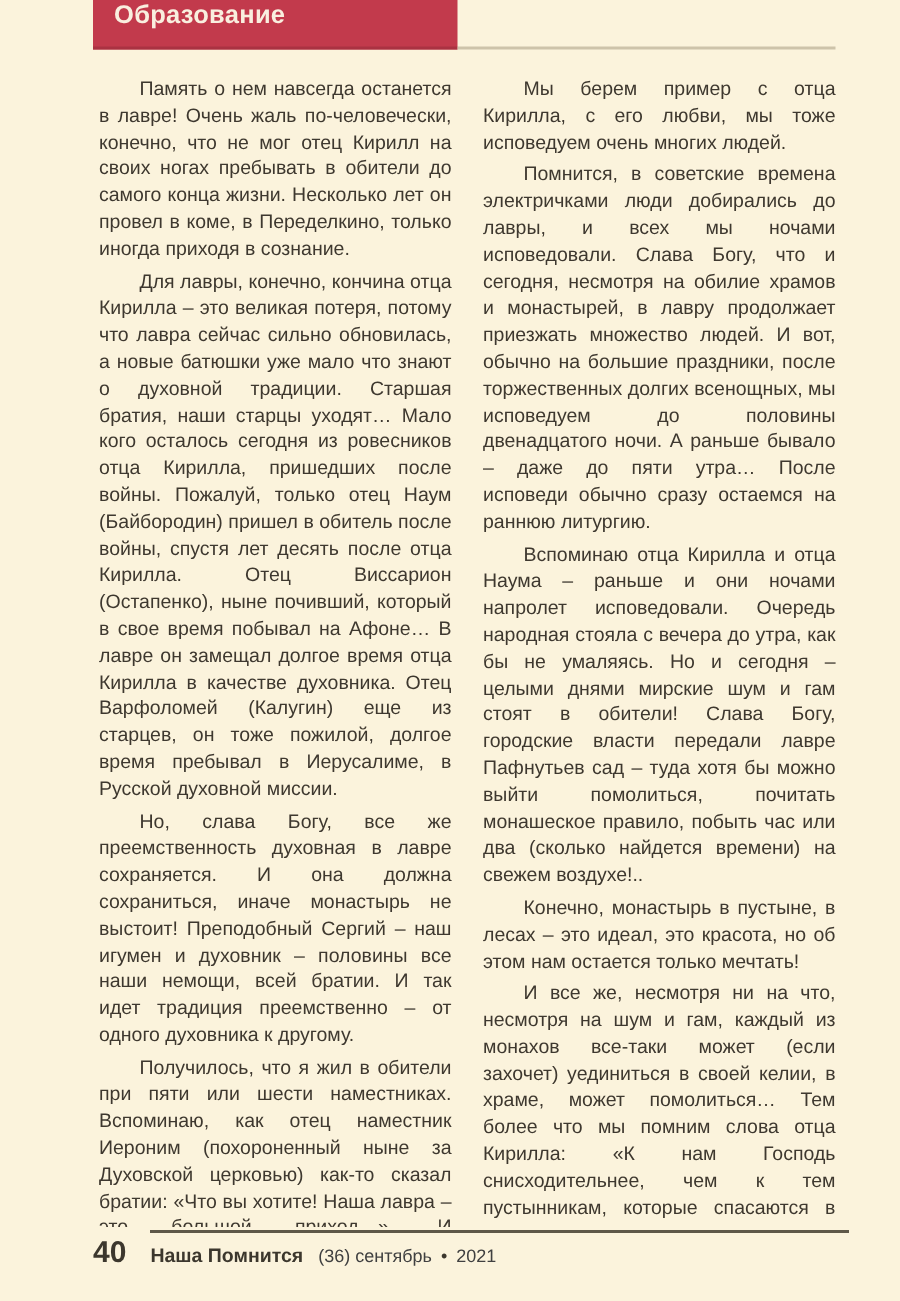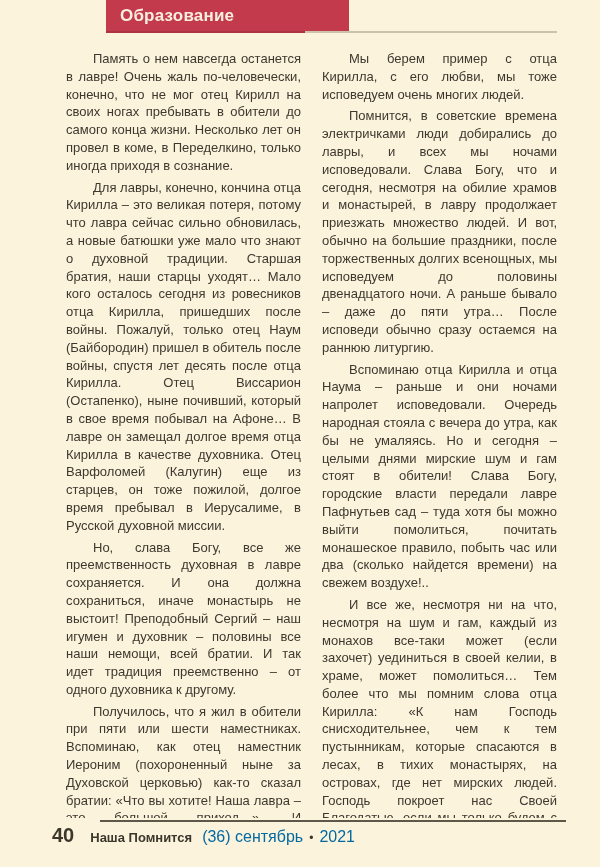--- a/index.html
+++ b/index.html
@@ -15,27 +15,26 @@
     background: #fbf3dc;
   }
   
   .section-tab {
     position: absolute;
     left: 62px; top: 0;
     width: 243px; height: 33px;
     background: #c23a4c;
     border-bottom: 2px solid #aa3242;
     box-sizing: border-box;
-    display: flex; align-items: center;
+    display: flex; 
     padding-left: 14px;
     color: #f9efdf;
     font-size: 17px;
     font-weight: bold;
     letter-spacing: 0.2px;
-    margin-left: 44px;
   }
   .header-rule {
     position: absolute;
     left: 305px; top: 31px;
     width: 252px; height: 2px;
     background: #cdc3aa;
   }
   
   .columns {
     position: absolute;
@@ -60,40 +59,40 @@
   }
   
   .footer-rule {
     position: absolute;
     left: 100px; top: 820px;
     width: 466px; height: 2px;
     background: #5e5848;
   }
   .footer {
     position: absolute;
-    left: 52px; top: 824px;
+    left: 62px; top: 824px;
     width: 500px;
     display: flex;
     align-items: baseline;
   }
   .page-number {
     font-size: 20px;
     font-weight: bold;
     color: #3c372d;
     margin-right: 16px;
   }
   .magazine-title {
     font-size: 13px;
     font-weight: bold;
     color: #3c372d;
     margin-right: 10px;
   }
   .issue-info, .issue-year {
-    font-size: 16px;
-    color: #0369a1;
+    font-size: 12px;
+    color: #404040;
   }
   .issue-dot {
     font-size: 12px;
     color: #3c372d;
     margin: 0 6px;
   }
 </style>
 </head>
 <body>
 
@@ -108,20 +107,21 @@
     <div class="col">
         <p class="para">Память о нем навсегда останется в лавре! Очень жаль по-человечески, конечно, что не мог отец Кирилл на своих ногах пребывать в обители до самого конца жизни. Несколько лет он провел в коме, в Переделкино, только иногда приходя в сознание.</p>
         <p class="para">Для лавры, конечно, кончина отца Кирилла – это великая потеря, потому что лавра сейчас сильно обновилась, а новые батюшки уже мало что знают о духовной традиции. Старшая братия, наши старцы уходят… Мало кого осталось сегодня из ровесников отца Кирилла, пришедших после войны. Пожалуй, только отец Наум (Байбородин) пришел в обитель после войны, спустя лет десять после отца Кирилла. Отец Виссарион (Остапенко), ныне почивший, который в свое время побывал на Афоне… В лавре он замещал долгое время отца Кирилла в качестве духовника. Отец Варфоломей (Калугин) еще из старцев, он тоже пожилой, долгое время пребывал в Иерусалиме, в Русской духовной миссии.</p>
         <p class="para">Но, слава Богу, все же преемственность духовная в лавре сохраняется. И она должна сохраниться, иначе монастырь не выстоит! Преподобный Сергий – наш игумен и духовник – половины все наши немощи, всей братии. И так идет традиция преемственно – от одного духовника к другому.</p>
         <p class="para">Получилось, что я жил в обители при пяти или шести наместниках. Вспоминаю, как отец наместник Иероним (похороненный ныне за Духовской церковью) как-то сказал братии: «Что вы хотите! Наша лавра – это большой приход…». И действительно, это большой приход.</p>
       </div>
     <div class="col">
         <p class="para">Мы берем пример с отца Кирилла, с его любви, мы тоже исповедуем очень многих людей.</p>
         <p class="para">Помнится, в советские времена электричками люди добирались до лавры, и всех мы ночами исповедовали. Слава Богу, что и сегодня, несмотря на обилие храмов и монастырей, в лавру продолжает приезжать множество людей. И вот, обычно на большие праздники, после торжественных долгих всенощных, мы исповедуем до половины двенадцатого ночи. А раньше бывало – даже до пяти утра… После исповеди обычно сразу остаемся на раннюю литургию.</p>
         <p class="para">Вспоминаю отца Кирилла и отца Наума – раньше и они ночами напролет исповедовали. Очередь народная стояла с вечера до утра, как бы не умаляясь. Но и сегодня – целыми днями мирские шум и гам стоят в обители! Слава Богу, городские власти передали лавре Пафнутьев сад – туда хотя бы можно выйти помолиться, почитать монашеское правило, побыть час или два (сколько найдется времени) на свежем воздухе!..</p>
+        <p class="para">Конечно, монастырь в пустыне, в лесах – это идеал, это красота, но об этом нам остается только мечтать!</p>
         <p class="para">И все же, несмотря ни на что, несмотря на шум и гам, каждый из монахов все-таки может (если захочет) уединиться в своей келии, в храме, может помолиться… Тем более что мы помним слова отца Кирилла: «К нам Господь снисходительнее, чем к тем пустынникам, которые спасаются в лесах, в тихих монастырях, на островах, где нет мирских людей. Господь покроет нас Своей Благодатью, если мы только будем с любовью все терпеть, нести свой крест и всех тоже покрывать своей любовью».</p>
       </div>
   </div>
 
   <div class="footer-rule"></div>
   <div class="footer">
     <span class="page-number">40</span>
     <span class="magazine-title">Наша Помнится</span>
     <span class="issue-info">(36) сентябрь</span>
     <span class="issue-dot">•</span>

